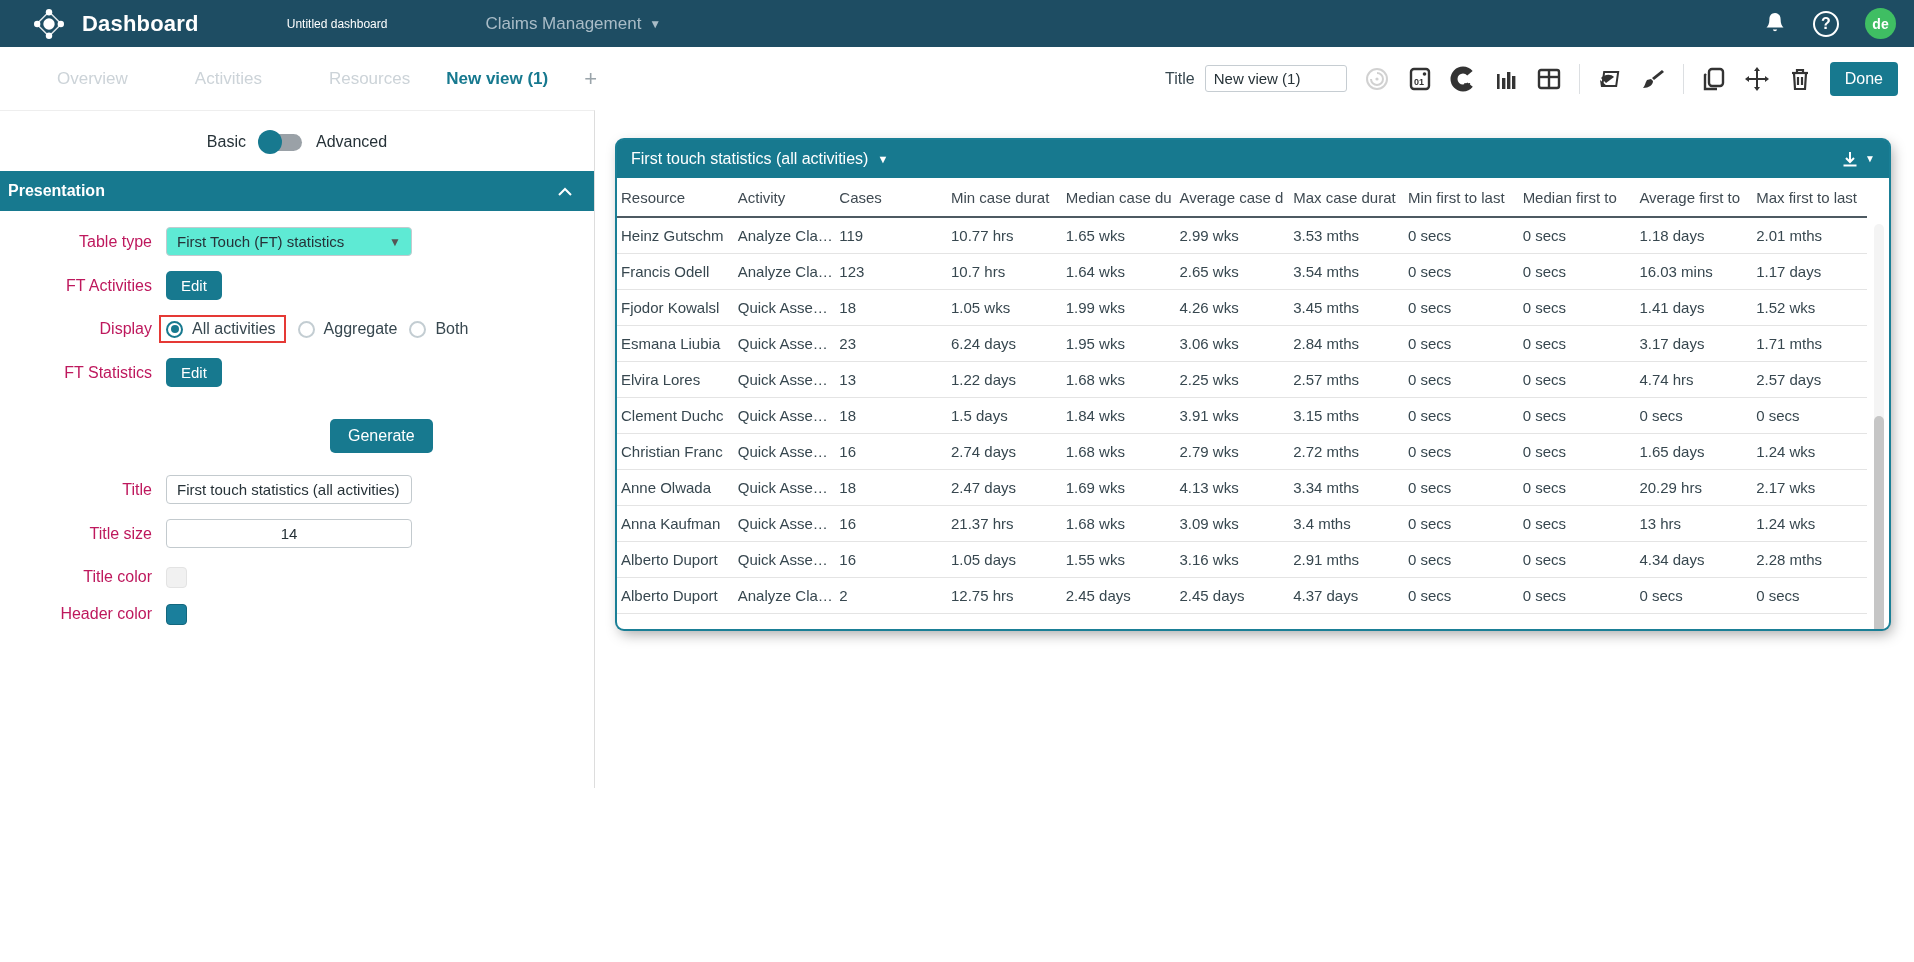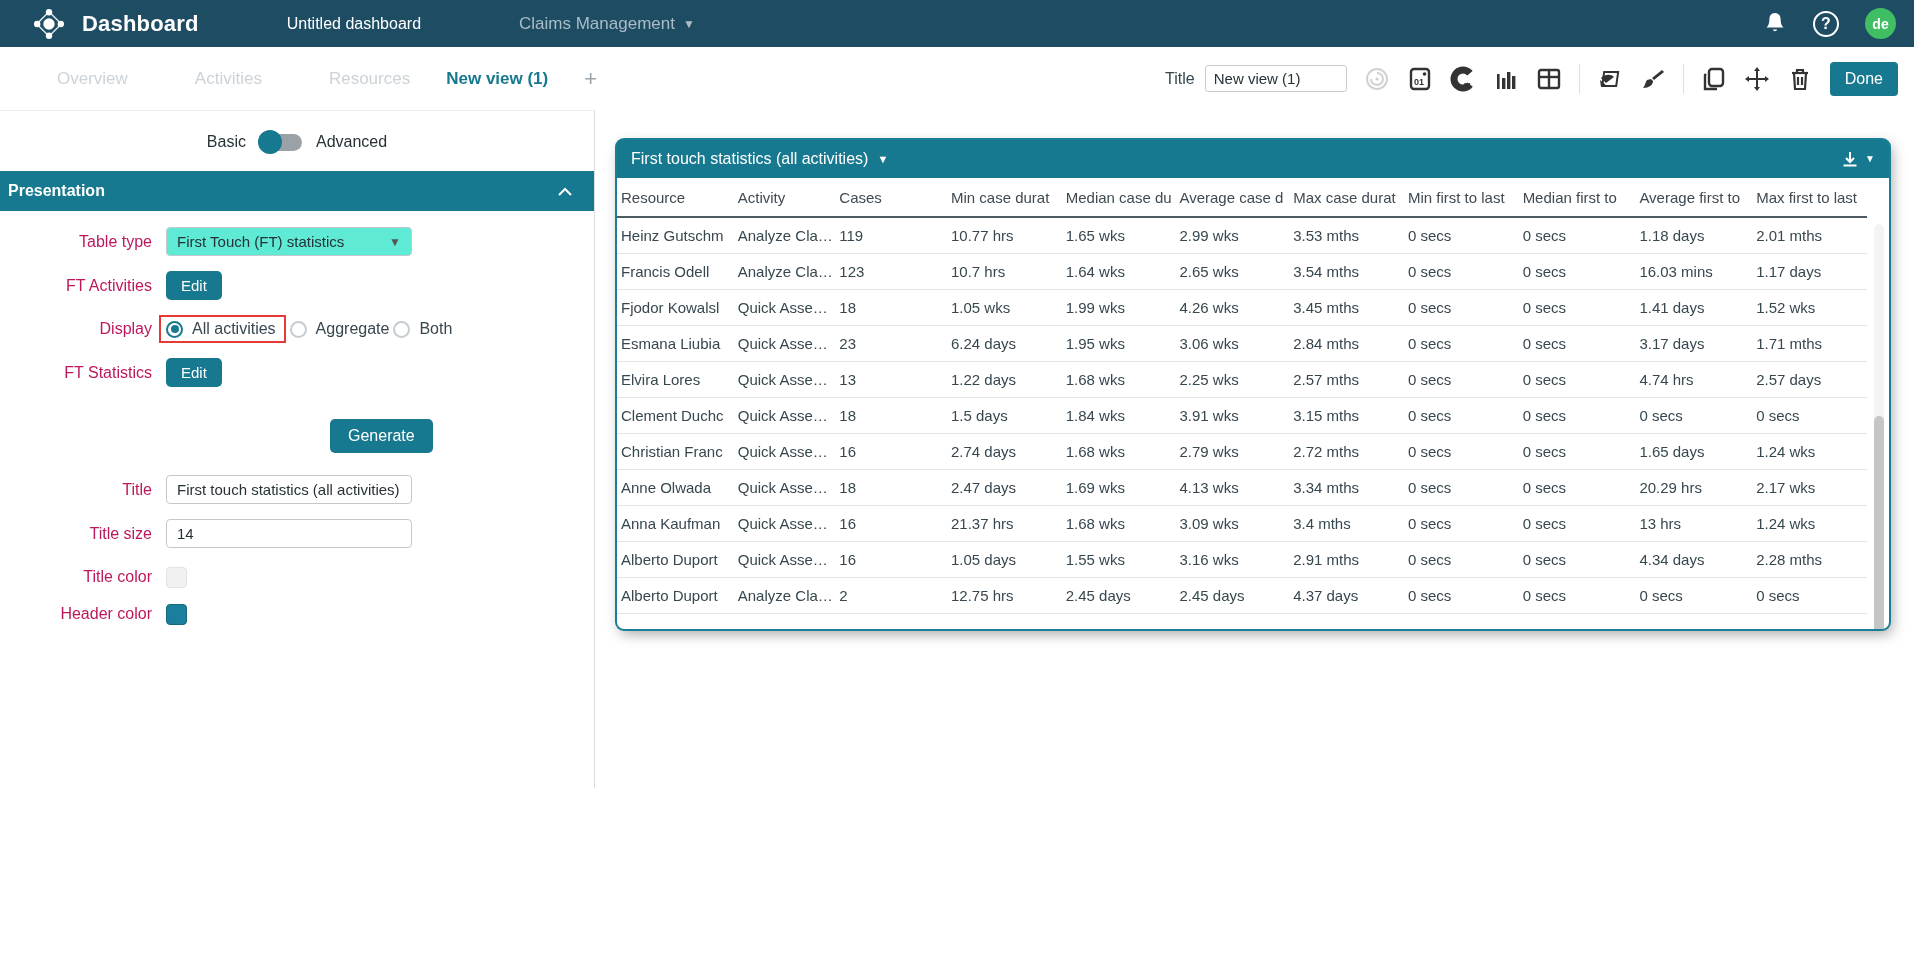--- a/index.html
+++ b/index.html
@@ -4,21 +4,21 @@
 <style>
   * { box-sizing: border-box; }
   html,body { margin:0; padding:0; background:#fff; }
   body { font-family:"Liberation Sans", sans-serif; color:#37474f; }
   .root { position:relative; width:1914px; height:962px; background:#fff; overflow:hidden; }
 
   
   .navbar { height:47px; background:#1e4d63; display:flex; align-items:center; color:#fff; padding:0 18px; }
   .logo { width:34px; height:34px; margin-left:14px; flex:0 0 auto; }
   .app-title { font-size:22px; font-weight:700; margin-left:16px; letter-spacing:.2px; }
-  .dash-name { font-size:16px; margin-left:88px; font-weight:400; }
+  .dash-name { font-size:12px; margin-left:88px; font-weight:400; }
   .dataset { font-size:17px; margin-left:98px; color:#a9bcc7; display:flex; align-items:center; gap:8px; cursor:pointer; }
   .caret { font-size:12px; line-height:1; }
   .nav-right { margin-left:auto; display:flex; align-items:center; gap:26px; }
   .avatar { width:31px; height:31px; border-radius:50%; background:#3fbe63; color:#fff; font-weight:700; font-size:14px; display:flex; align-items:center; justify-content:center; }
   .help-badge { width:26px; height:26px; border-radius:50%; border:2.5px solid #fff; display:flex; align-items:center; justify-content:center; font-weight:700; font-size:16px; color:#fff; }
 
   
   .toolbar { height:63px; display:flex; align-items:center; position:relative; background:#fff; }
   .tabs { display:flex; align-items:center; gap:36px; padding-left:26px; font-size:17px; }
   .tab-disabled { color:#ccd3d8; cursor:default;margin-left:31px; }
@@ -43,29 +43,29 @@
 
   .section-header { margin-top:20px; height:40px; background:#17798f; color:#fff; display:flex; align-items:center; padding:0 16px 0 8px; font-size:16px; font-weight:700; cursor:pointer; }
   .section-caret { margin-left:auto; margin-right:6px; }
 
   .form { padding-top:16px; font-size:16px; }
   .frow { display:flex; align-items:center; margin-bottom:15px; min-height:28px; }
   .flabel { width:152px; text-align:right; margin-right:14px; color:#be185d; flex:0 0 auto; }
   .select { width:246px; height:29px; border:1px solid #c3cace; border-radius:4px; display:flex; align-items:center; padding:0 10px; font-size:15px; color:#263238; cursor:pointer; background:#5eead4; }
   .select .caret { margin-left:auto; color:#555; }
   .edit-btn { background:#17798f; color:#fff; border:none; border-radius:5px; font-size:15px; padding:6px 15px; font-family:"Liberation Sans",sans-serif; cursor:pointer; }
-  .radio-group { display:flex; align-items:center; gap:4px; }
+  .radio-group { display:flex; align-items:center; gap:12px; }
   .radio-item { display:flex; align-items:center; gap:9px; cursor:pointer; }
   .hl { border:2px solid #e53935; padding:3px 8px 3px 5px; margin-left:-7px; }
   .radio { width:17px; height:17px; border-radius:50%; border:2px solid #c3cdd2; background:#fff; position:relative; flex:0 0 auto; }
   .radio.sel { border-color:#17798f; }
   .radio.sel::after { content:''; position:absolute; inset:2.5px; border-radius:50%; background:#17798f; }
   .generate-btn { background:#17798f; color:#fff; border:none; border-radius:5px; font-size:16px; padding:8px 18px; margin-left:330px; font-family:"Liberation Sans",sans-serif; cursor:pointer; }
   .text-input { width:246px; height:29px; border:1px solid #c3cace; border-radius:4px; font-size:15px; padding:2px 10px; color:#263238; font-family:"Liberation Sans",sans-serif; }
-  .num-input { text-align:left; }
+  .num-input { text-align:center; }
   .swatch { width:21px; height:21px; border-radius:4px; cursor:pointer; }
   .swatch-light { background:#f1f1f1; border:1px solid #e3e3e3; }
   .swatch-teal { background:#1a7f9c; border:1px solid #14677e; }
 
   
   .widget { position:absolute; left:617px; top:30px; width:1272px; height:489px; background:#fff; border-radius:7px;
             box-shadow:0 0 0 2px #1a7f96, 3px 5px 14px rgba(0,0,0,.35); }
   .widget-titlebar { height:38px; background:#17798f; border-radius:5px 5px 0 0; color:#fff; display:flex; align-items:center; padding:0 14px; font-size:16px; }
   .widget-title-caret { font-size:11px; margin-left:9px; }
   .widget-dl { margin-left:auto; display:flex; align-items:center; gap:5px; cursor:pointer; }

